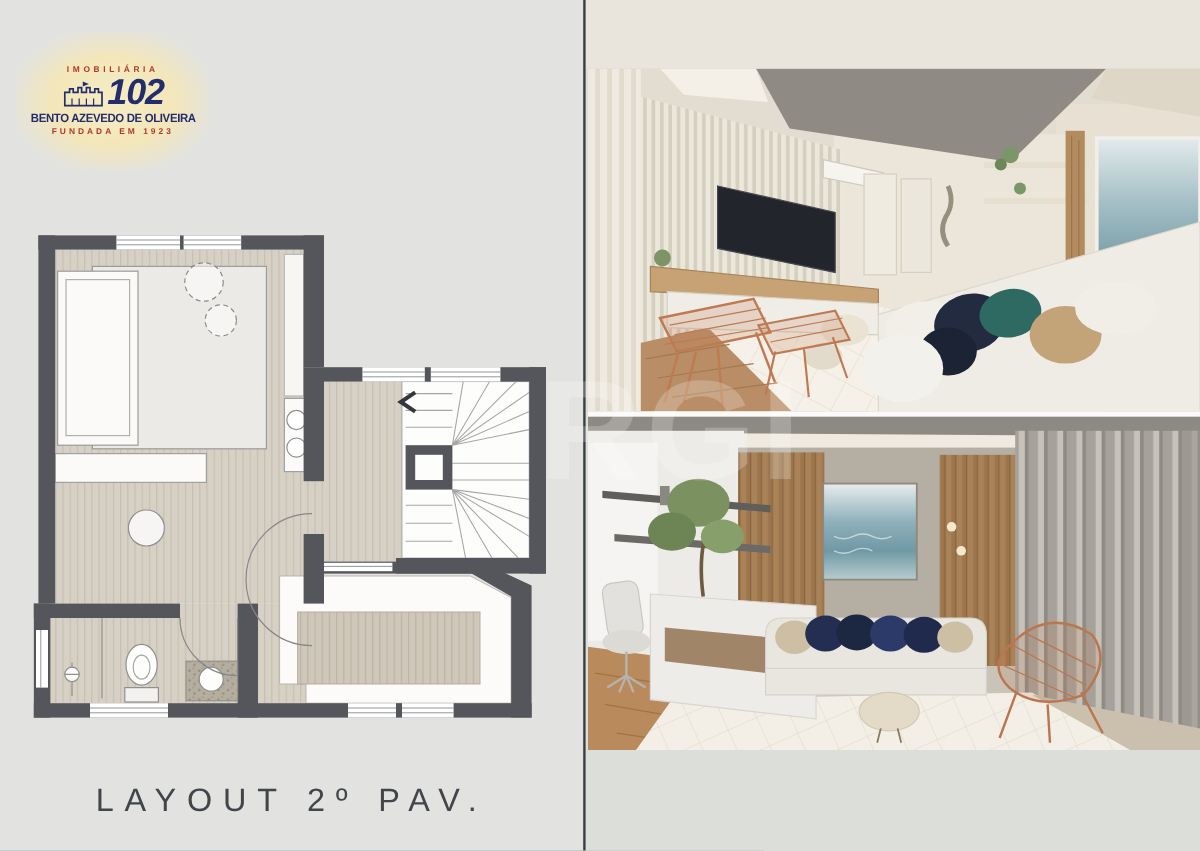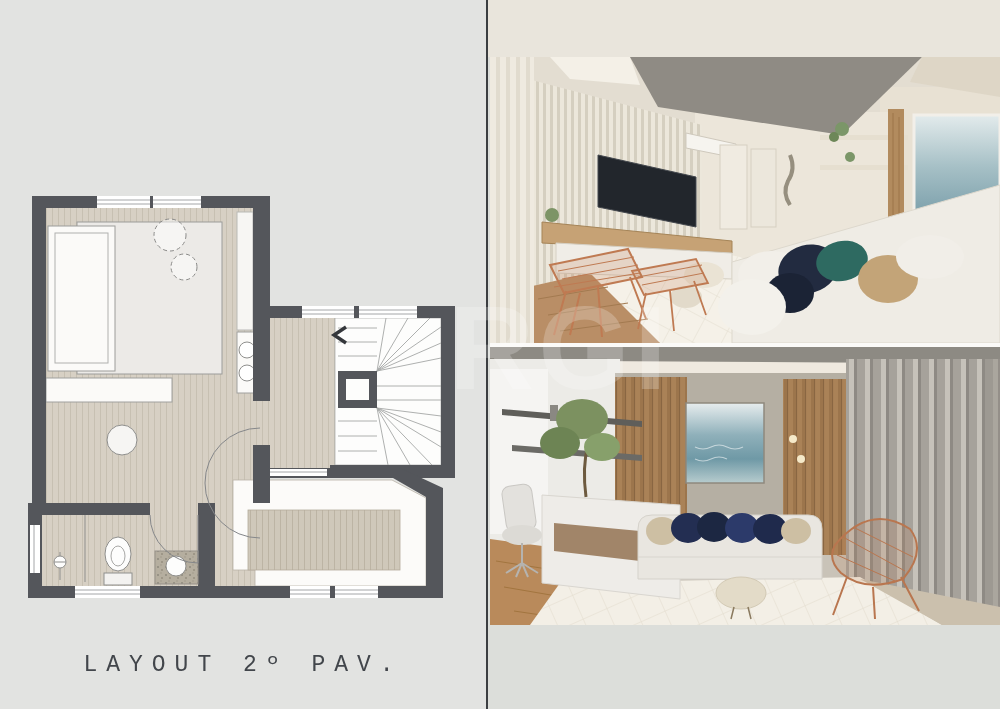--- a/index.html
+++ b/index.html
@@ -15,48 +15,61 @@
     background:radial-gradient(ellipse at 50% 50%, #f6ecc4 0%, #f3e6ba 45%, rgba(243,230,186,0) 78%);
     text-align:center;
   }
   .logo .l1{font-size:7px;font-weight:bold;letter-spacing:3px;color:#b0392d;}
   .logo .lrow{display:flex;align-items:center;gap:2px;margin:1px 0;}
   .logo .lnum{font-size:30px;font-weight:bold;font-style:italic;color:#232d6b;line-height:1;letter-spacing:-1px;}
   .logo .l2{font-size:10px;font-weight:bold;color:#232c6a;letter-spacing:-0.3px;white-space:nowrap;transform:scaleX(0.95);}
   .logo .l3{font-size:7px;font-weight:bold;letter-spacing:2.5px;color:#b0392d;margin-top:2px;}
   .caption{
     position:absolute;left:28px;top:652px;width:430px;text-align:center;
-    font-size:23px;letter-spacing:9px;color:#42464b;font-weight:500;white-space:nowrap;font-family:Liberation Mono, monospace;
+    font-size:27px;letter-spacing:9px;color:#42464b;font-weight:500;white-space:nowrap;
   }
   .plan{position:absolute;left:28px;top:196px;width:430px;height:410px;}
   
   .divider{position:absolute;left:486px;top:0;width:2px;height:709px;background:#3b3e41;}
   .right-bg{position:absolute;left:488px;top:0;width:512px;height:709px;background:#dcdeda;}
   .right-top-band{position:absolute;left:488px;top:0;width:512px;height:57px;background:#e9e5dc;}
   .photo{position:absolute;left:490px;width:510px;overflow:hidden;}
   .photo1{top:57px;height:286px;}
   .gap-strip{position:absolute;left:490px;top:343px;width:510px;height:4px;background:#fbfaf8;}
   .photo2{top:347px;height:278px;}
   
   .wm-big{
-    position:absolute;left:420px;top:280px;width:280px;text-align:center;
+    position:absolute;left:420px;top:291px;width:280px;text-align:center;
     font-size:118px;font-weight:bold;letter-spacing:4px;
     color:rgba(255,255,255,0.22);z-index:9;pointer-events:none;
   }
   .wm-small{
     position:absolute;left:405px;top:386px;width:300px;text-align:center;
     font-size:21px;letter-spacing:1px;color:rgba(255,255,255,0.34);
     z-index:9;pointer-events:none;white-space:nowrap;
   }
 </style>
 </head>
 <body>
 
 <div id="stage">
 
+  <div class="logo">
+    <div class="l1">IMOBILIÁRIA</div>
+    <div class="lrow">
+      <svg width="36" height="24" viewBox="0 0 36 24">
+        <path d="M3,11 h4 v-3 h3 v3 h4 v-4 h3 v4 h4 v-4 h3 v4 h4 v-3 h3 v3 h3 v11 H3 Z" fill="none" stroke="#232d6b" stroke-width="1.4"></path>
+        <path d="M18,7 V2 l5,2 -5,2" fill="#232d6b"></path>
+        <path d="M9,22 v-6 M15,22 v-6 M21,22 v-6 M27,22 v-6" stroke="#232d6b" stroke-width="1"></path>
+      </svg>
+      <span class="lnum">102</span>
+    </div>
+    <div class="l2">BENTO AZEVEDO DE OLIVEIRA</div>
+    <div class="l3">FUNDADA EM 1923</div>
+  </div>
 
   <svg class="plan" viewBox="0 0 430 410">
     <defs>
       <pattern id="stp" patternUnits="userSpaceOnUse" width="6" height="10">
         <rect width="6" height="10" fill="#d7d0c4"></rect>
         <line x1="0.5" y1="0" x2="0.5" y2="10" stroke="#c7c0b2" stroke-width="1"></line>
       </pattern>
       <pattern id="deckp" patternUnits="userSpaceOnUse" width="6" height="10">
         <rect width="6" height="10" fill="#cfc8ba"></rect>
         <line x1="0.5" y1="0" x2="0.5" y2="10" stroke="#bcb4a4" stroke-width="1"></line>

